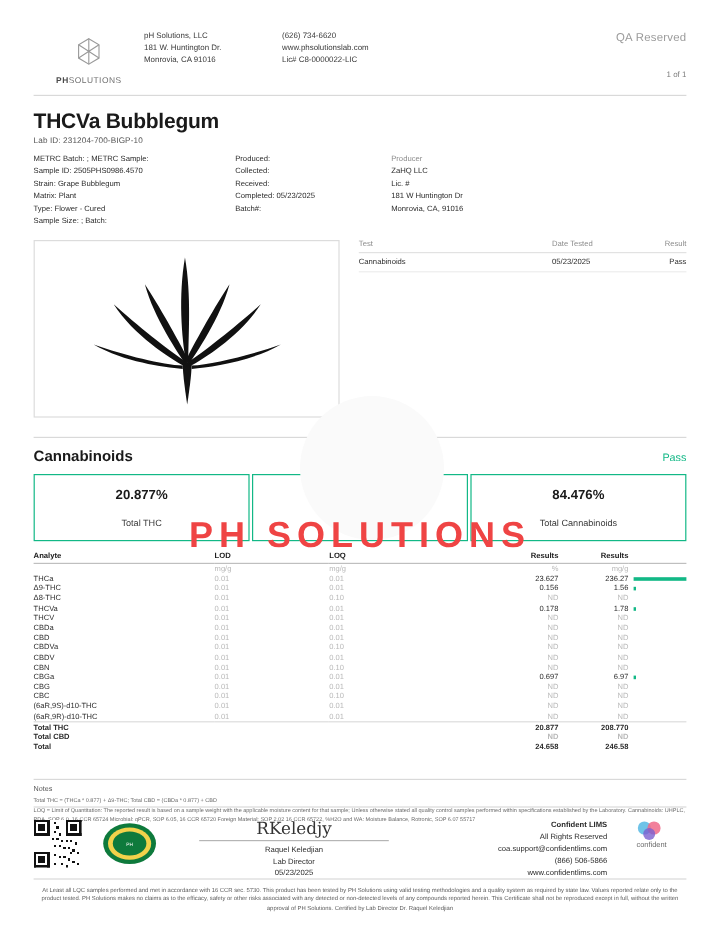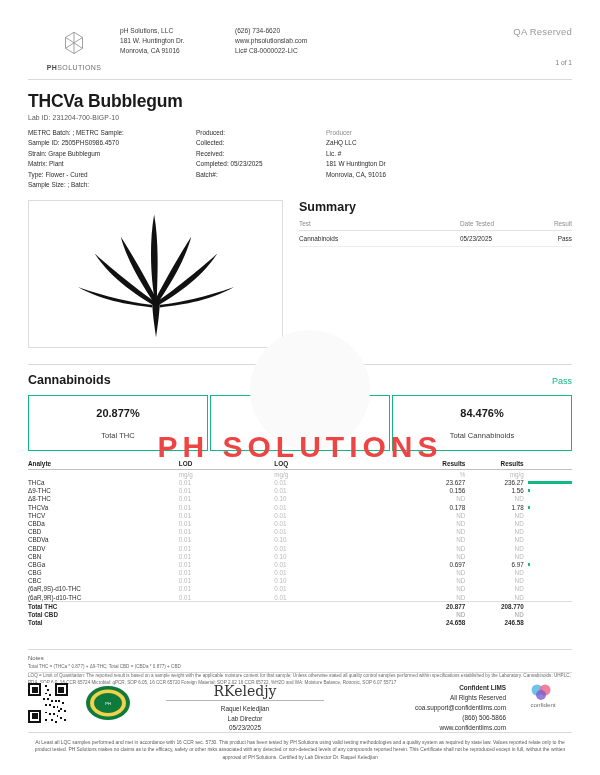--- a/index.html
+++ b/index.html
@@ -189,21 +189,20 @@
           <path d="M100 104 C108 92 130 60 138 30 C126 48 108 80 100 96 Z"></path>
           <path d="M98 104 C84 96 52 76 34 48 C54 66 84 90 98 99 Z"></path>
           <path d="M102 104 C116 96 148 76 166 48 C146 66 116 90 102 99 Z"></path>
           <path d="M96 106 C78 104 44 100 16 84 C44 94 78 102 96 103 Z"></path>
           <path d="M104 106 C122 104 156 100 184 84 C156 94 122 102 104 103 Z"></path>
           <path d="M99 100 C95 78 92 40 98 6 C104 40 101 78 101 100 Z"></path>
         </g>
       </svg>
     </div>
     <div class="summary">
-      <h2>Summary</h2>
       <div class="sum-head">
         <div class="a">Test</div>
         <div class="b">Date Tested</div>
         <div class="c">Result</div>
       </div>
       <div class="sum-row">
         <div class="a">Cannabinoids</div>
         <div class="b">05/23/2025</div>
         <div class="c">Pass</div>
       </div>

